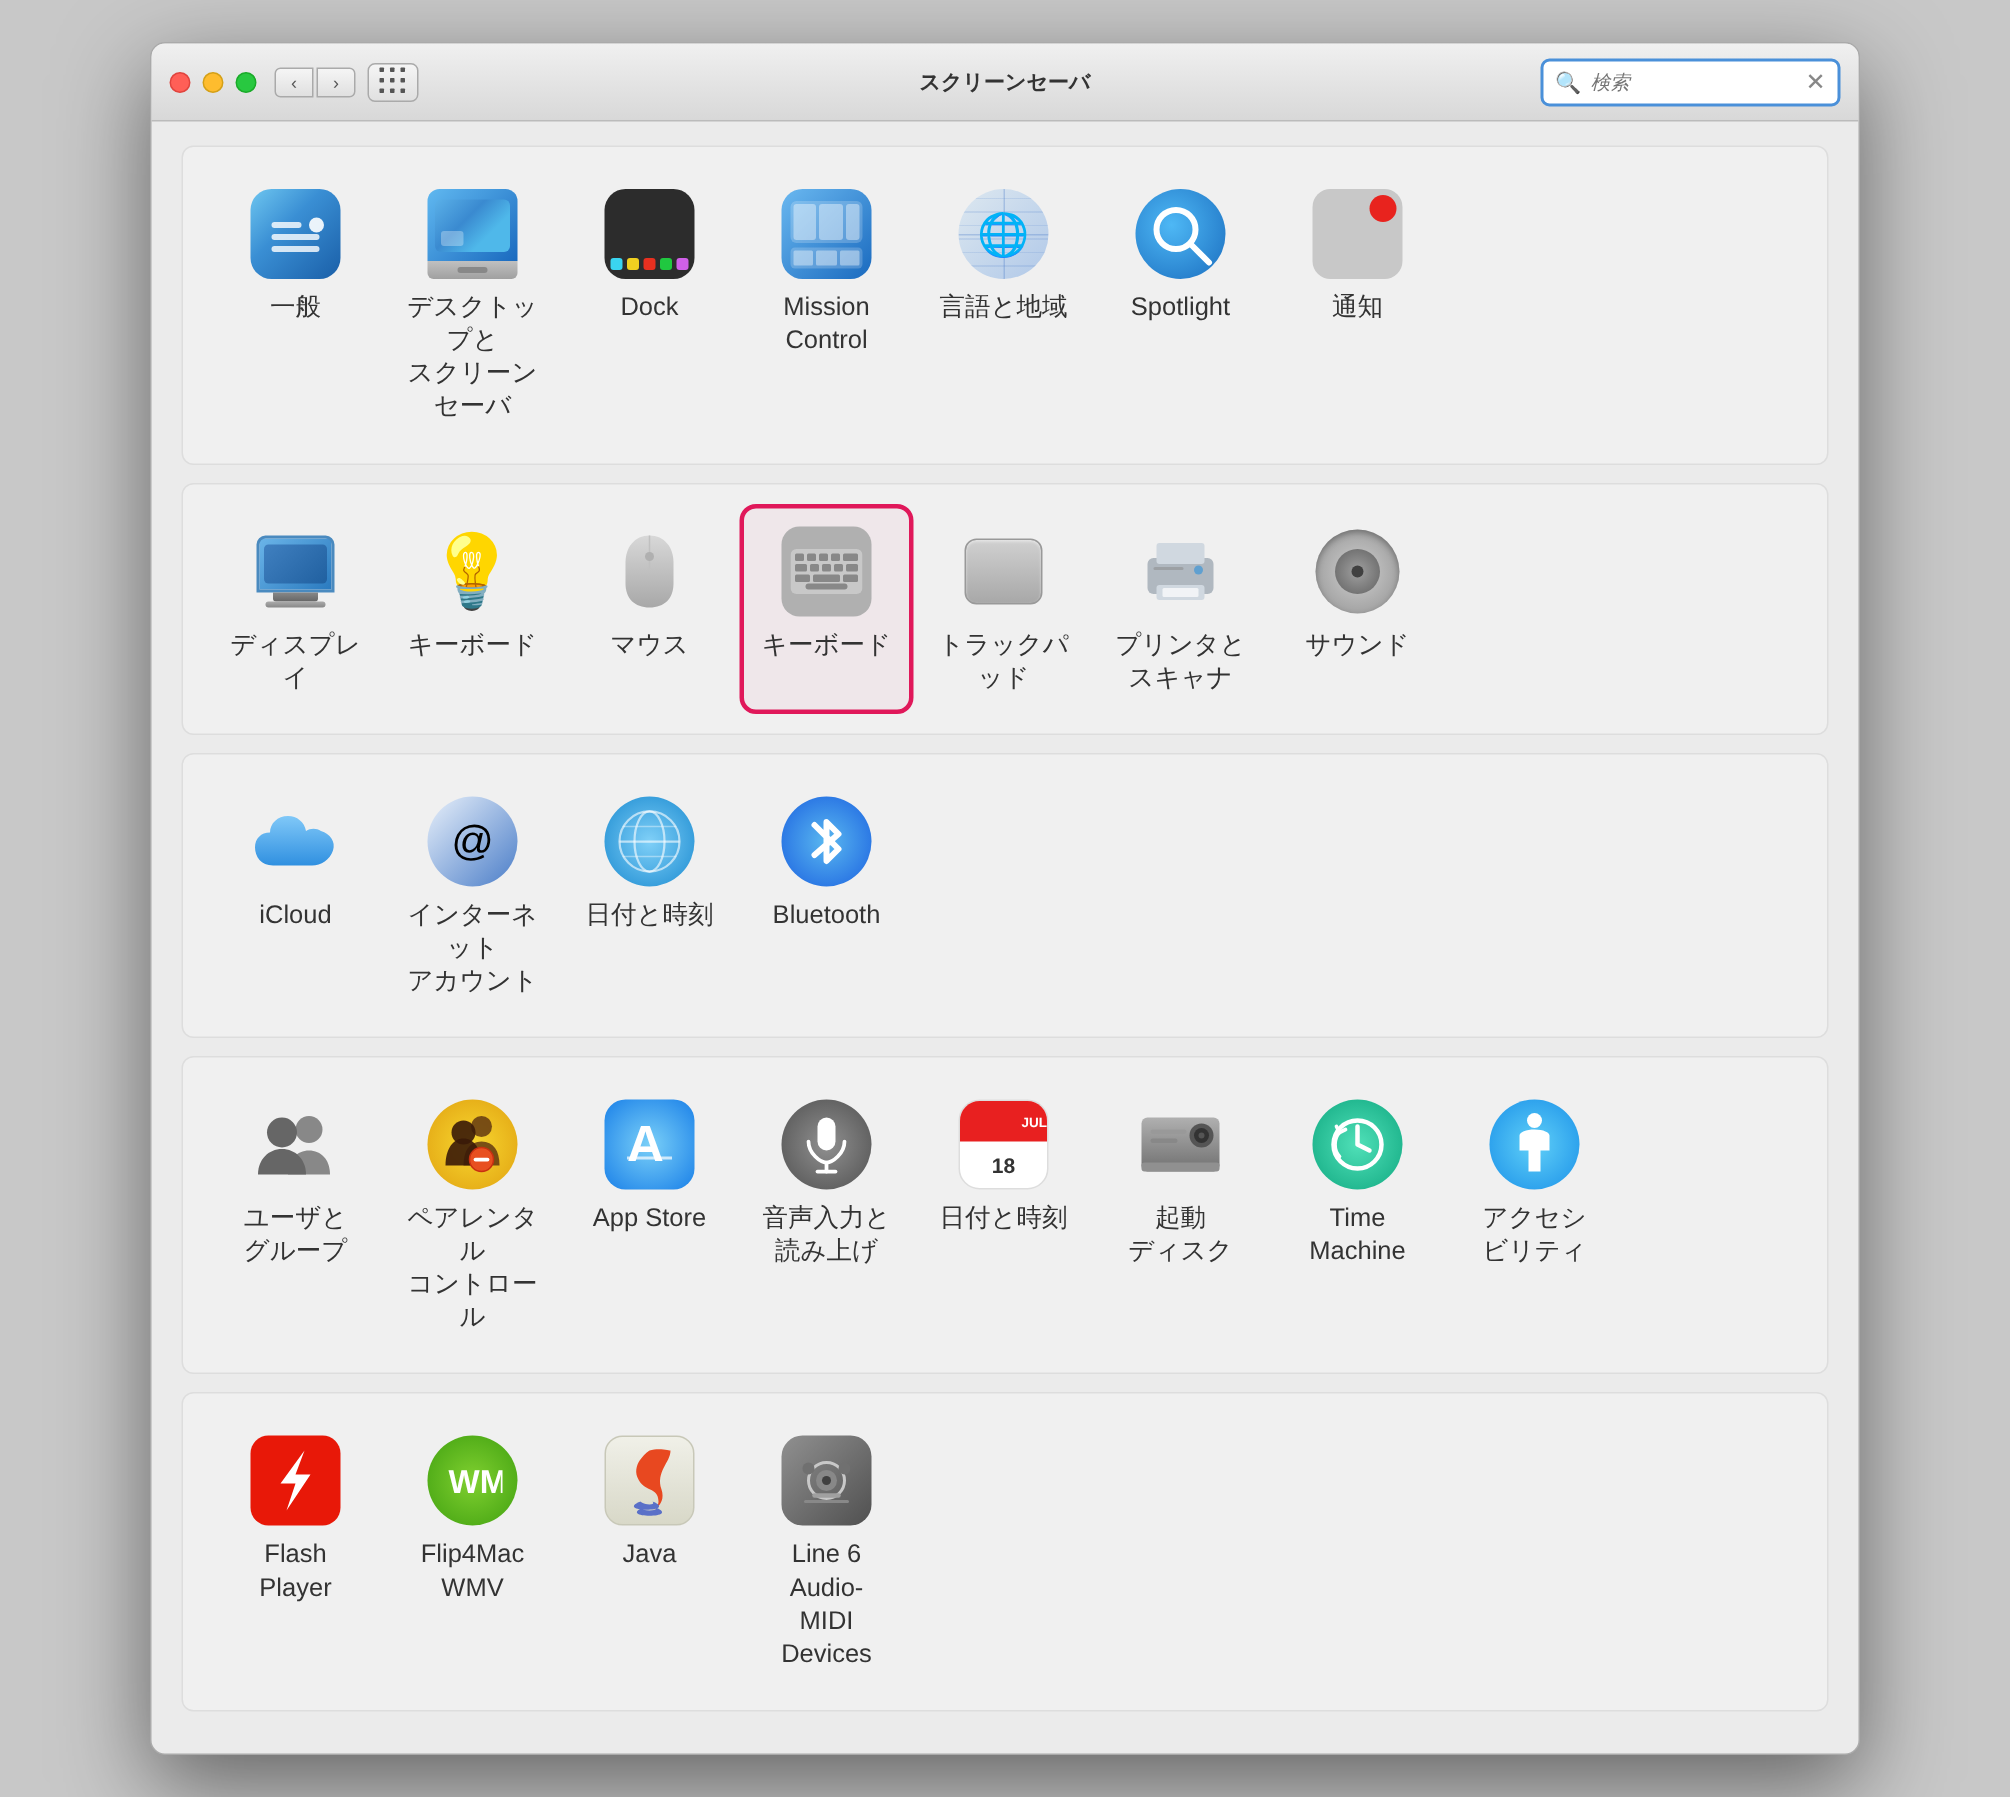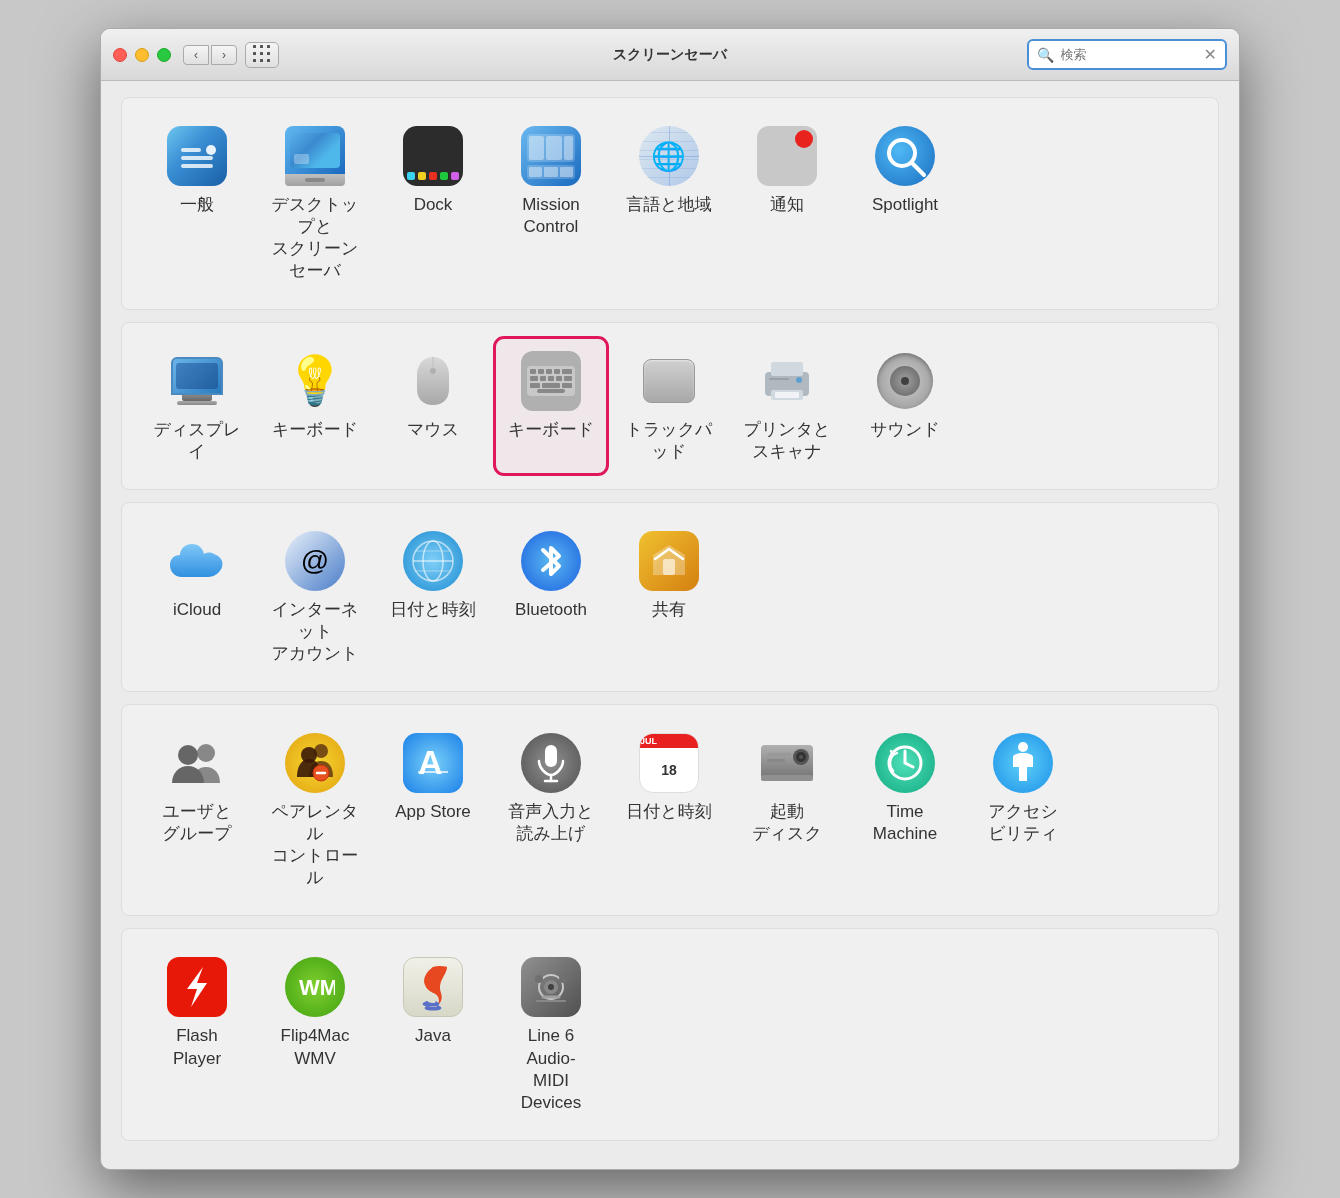--- a/index.html
+++ b/index.html
@@ -109,20 +109,21 @@
       color: #888;
       font-size: 14px;
     }
     .search-input {
       border: none;
       outline: none;
       font-size: 13px;
       color: #a21caf;
       width: 100%;
       background: transparent;
+      font-style: italic;
     }
     .search-clear {
       color: #888;
       cursor: pointer;
       font-size: 16px;
     }
     .content {
       padding: 16px 20px;
     }
     .section {
@@ -342,37 +343,37 @@
               <div style="position:absolute;top:50%;left:0;width:100%;height:1px;background:rgba(70,120,200,0.3)"></div>
               <span style="font-size:28px;position:relative">🌐</span>
             </div>
           </div>
           <span class="pref-label">言語と地域</span>
         </div>
 
 
         <div class="pref-item">
           <div class="pref-icon">
-            <div class="icon-notif">
-              <div class="notif-red-dot"></div>
-            </div>
-          </div>
-          <span class="pref-label">通知</span>
-        </div>
-
-        <div class="pref-item">
-          <div class="pref-icon">
             <div class="icon-spotlight">
               <svg width="46" height="46" viewBox="0 0 46 46">
                 <circle cx="20" cy="20" r="13" fill="none" stroke="white" stroke-width="4"></circle>
                 <line x1="30" y1="30" x2="42" y2="42" stroke="white" stroke-width="4" stroke-linecap="round"></line>
               </svg>
             </div>
           </div>
           <span class="pref-label">Spotlight</span>
+        </div>
+
+        <div class="pref-item">
+          <div class="pref-icon">
+            <div class="icon-notif">
+              <div class="notif-red-dot"></div>
+            </div>
+          </div>
+          <span class="pref-label">通知</span>
         </div>
 
       </div>
     </div>
 
     <div class="section">
       <div class="section-grid">
 
         <div class="pref-item">
           <div class="pref-icon">
@@ -526,32 +527,20 @@
           <div class="pref-icon">
             <div style="width:60px;height:60px;border-radius:50%;background:radial-gradient(circle,#5ab8f0,#1a60e0);display:flex;align-items:center;justify-content:center">
               <svg width="28" height="42" viewBox="0 0 28 42">
                 <path d="M6 10 L22 26 L14 34 L14 8 L22 16 L6 30" fill="none" stroke="white" stroke-width="4" stroke-linecap="round" stroke-linejoin="round"></path>
               </svg>
             </div>
           </div>
           <span class="pref-label">Bluetooth</span>
         </div>
 
-        <div class="pref-item">
-          <div class="pref-icon">
-            <div style="width:60px;height:60px;background:linear-gradient(135deg,#f0c030,#d48010);border-radius:14px;display:flex;align-items:center;justify-content:center">
-              <svg width="40" height="40" viewBox="0 0 40 40">
-                <path d="M20 4 L36 14 L36 34 L4 34 L4 14 Z" fill="rgba(255,255,255,0.3)"></path>
-                <rect x="14" y="18" width="12" height="16" rx="2" fill="rgba(255,255,255,0.6)"></rect>
-                <path d="M6 18 L20 8 L34 18" fill="none" stroke="white" stroke-width="2.5" stroke-linecap="round" stroke-linejoin="round"></path>
-              </svg>
-            </div>
-          </div>
-          <span class="pref-label">共有</span>
-        </div>
 
       </div>
     </div>
 
     <div class="section">
       <div class="section-grid">
 
         <div class="pref-item">
           <div class="pref-icon">
             <div style="width:60px;height:60px;display:flex;align-items:center;justify-content:center">
@@ -604,21 +593,21 @@
                 <line x1="10" y1="38" x2="22" y2="38" stroke="white" stroke-width="2.5" stroke-linecap="round"></line>
               </svg>
             </div>
           </div>
           <span class="pref-label">音声入力と<br>読み上げ</span>
         </div>
 
         <div class="pref-item">
           <div class="pref-icon">
             <div style="width:60px;height:60px;border-radius:14px;background:white;border:1px solid #ddd;display:flex;flex-direction:column;align-items:center;overflow:hidden">
-              <div style="width:100%;height:14px;background:#e82020;display:flex;align-items:center;justify-content:flex-start">
+              <div style="width:100%;height:27px;background:#e82020;display:flex;align-items:center;justify-content:flex-end">
                 <span style="color:white;font-size:9px;font-weight:600">JUL</span>
               </div>
               <div style="flex:1;display:flex;align-items:center;justify-content:center">
                 <span style="font-size:14px;font-weight:bold;color:#333">18</span>
               </div>
             </div>
           </div>
           <span class="pref-label">日付と時刻</span>
         </div>
 

